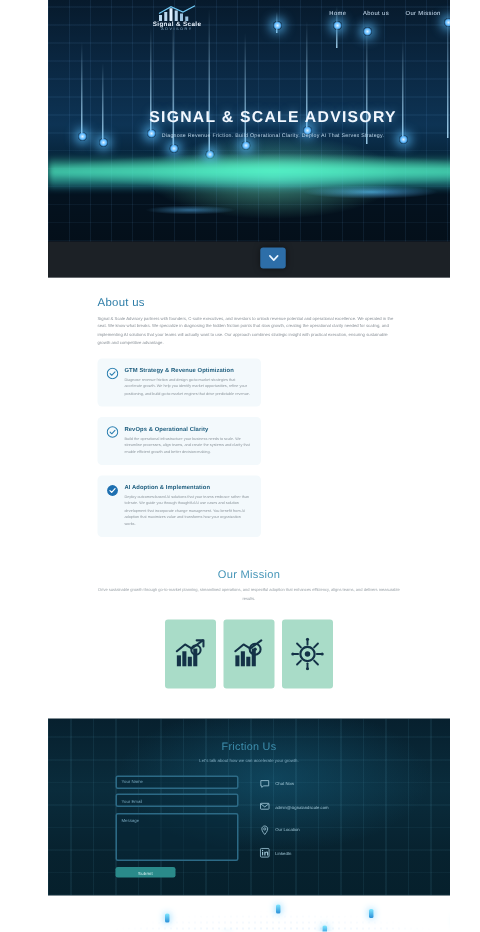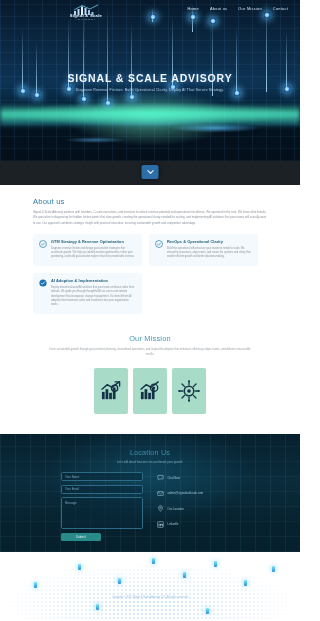--- a/index.html
+++ b/index.html
@@ -4,21 +4,21 @@
 <style>
   * { margin:0; padding:0; box-sizing:border-box; }
   html,body { width:300px; height:621px; }
   body {
     font-family:"Liberation Sans", sans-serif;
     background:#ffffff;
     width:300px; height:621px;
     overflow:hidden;
     position:relative;
   }
-  .page { width:300px; height:621px; position:relative; }
+  .page { width:300px; height:621px; position:relative;padding-left:32px; }
 
   
   .hero {
     position:relative; width:300px; height:185px;
     background:
       radial-gradient(ellipse 120px 40px at 150px 118px, rgba(120,255,210,.55), rgba(0,0,0,0) 70%),
       radial-gradient(ellipse 200px 16px at 150px 114px, rgba(90,240,190,.75), rgba(0,0,0,0) 75%),
       radial-gradient(ellipse 60px 6px at 215px 128px, rgba(90,190,255,.7), rgba(0,0,0,0) 75%),
       radial-gradient(ellipse 40px 4px at 95px 140px, rgba(90,190,255,.5), rgba(0,0,0,0) 75%),
       linear-gradient(180deg,#071a2c 0%,#0b2a46 28%,#0d3354 45%,#07253c 56%,#04121f 70%,#040d16 100%);
@@ -354,21 +354,21 @@
           </svg>
         </span>
       </div>
 
     </div>
   </section>
 
   <section class="contact">
     <div class="contact-grid"></div>
     <div class="contact-inner">
-      <h2>Location Us</h2>
+      <h2>Friction Us</h2>
       <div class="lede">Let's talk about how we can accelerate your growth.</div>
 
       <div class="form-row">
 
         <div class="form-col">
           <div class="field">
             <span>Your Name</span>
           </div>
           <div class="field">
             <span>Your Email</span>

